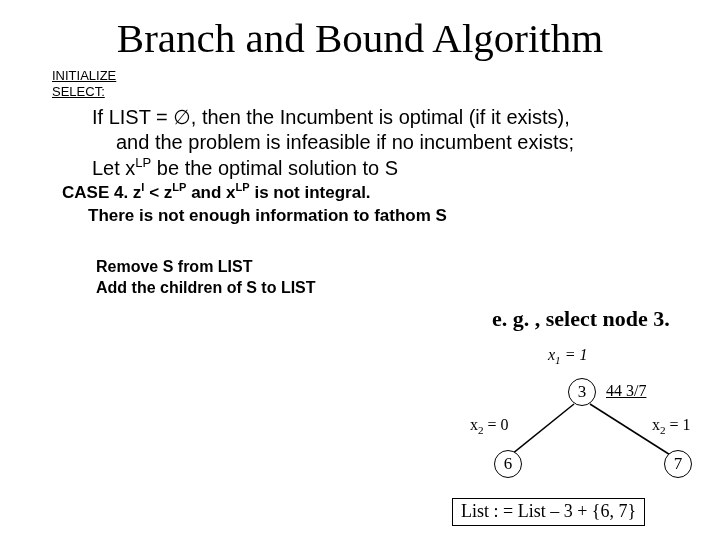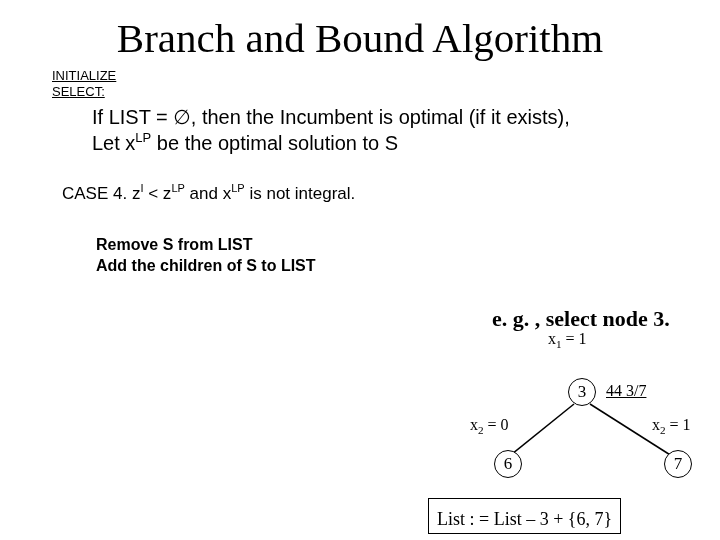--- a/index.html
+++ b/index.html
@@ -32,23 +32,22 @@
     margin-left: 92px;
     margin-right: 40px;
     margin-top: 4px;
     line-height: 1.25;
   }
   .select-body .indent { padding-left: 24px; }
   .sup { font-size: 0.65em; vertical-align: super; }
   .case-block {
     font-family: Arial, Helvetica, sans-serif;
     font-size: 17px;
-    font-weight: normal;
+    font-weight: bold;
     margin-left: 62px;
-    margin-top: 26px;
     line-height: 1.35;
   }
   .case-block .l2 { padding-left: 26px; }
   .action-block {
     font-family: Arial, Helvetica, sans-serif;
     font-size: 16px;
     font-weight: bold;
     margin-left: 96px;
     margin-top: 28px;
     line-height: 1.35;
@@ -83,24 +82,24 @@
   }
   .lbl {
     position: absolute;
     font-family: "Times New Roman", Times, serif;
     font-size: 16px;
     white-space: nowrap;
   }
   .sub { font-size: 0.7em; vertical-align: sub; }
   .listline {
     position: absolute;
-    left: 428px;
+    left: 452px;
     top: 498px;
     border: 1px solid #000;
-    padding: 10px 8px 3px 8px;
+    padding: 2px 8px 3px 8px;
     font-family: "Times New Roman", Times, serif;
     font-size: 18px;
     white-space: nowrap;
   }
   svg.edges {
     position: absolute;
     top: 0; left: 0;
     width: 270px; height: 170px;
     overflow: visible;
   }
@@ -112,45 +111,47 @@
 
 <div class="init-block">
   <div>INITIALIZE</div>
   <div>SELECT:</div>
 </div>
 
 <div class="select-body">
   <div>
     <span>If LIST = </span><span>∅</span><span>, then the Incumbent is optimal (if it exists),</span>
   </div>
+  <div class="indent">and the problem is infeasible if no incumbent exists;</div>
   <div>
     <span>Let x</span><span class="sup">LP</span><span> be the optimal solution to S</span>
   </div>
 </div>
 
 <div class="case-block">
   <div>
     <span>CASE 4.  z</span><span class="sup">I</span><span> &lt; z</span><span class="sup">LP</span><span>  and x</span><span class="sup">LP</span><span> is not integral.</span>
   </div>
+  <div class="l2">There is not enough information to fathom S</div>
 </div>
 
 <div class="action-block">
   <div>Remove S from LIST</div>
   <div>Add the children of S to LIST</div>
 </div>
 
 <div class="eg-label">e. g. , select node 3.</div>
 
 <div class="tree">
   <svg class="edges">
     <line x1="134" y1="74" x2="67" y2="128" stroke="#000" stroke-width="1.5"></line>
     <line x1="150" y1="74" x2="235" y2="128" stroke="#000" stroke-width="1.5"></line>
   </svg>
 
-  <div class="lbl" style="top:0; left:108px;">
+  <div class="lbl" style="top:16px; left:108px;font-style:italic;">
     <span>x</span><span class="sub">1</span><span> = 1</span>
   </div>
 
   <div class="node" style="top:48px; left:128px;">3</div>
   <div class="lbl" style="top:52px; left:166px;text-decoration:underline;">44 3/7</div>
 
   <div class="lbl" style="top:86px; left:30px;">
     <span>x</span><span class="sub">2</span><span> = 0</span>
   </div>
   <div class="lbl" style="top:86px; left:212px;">

